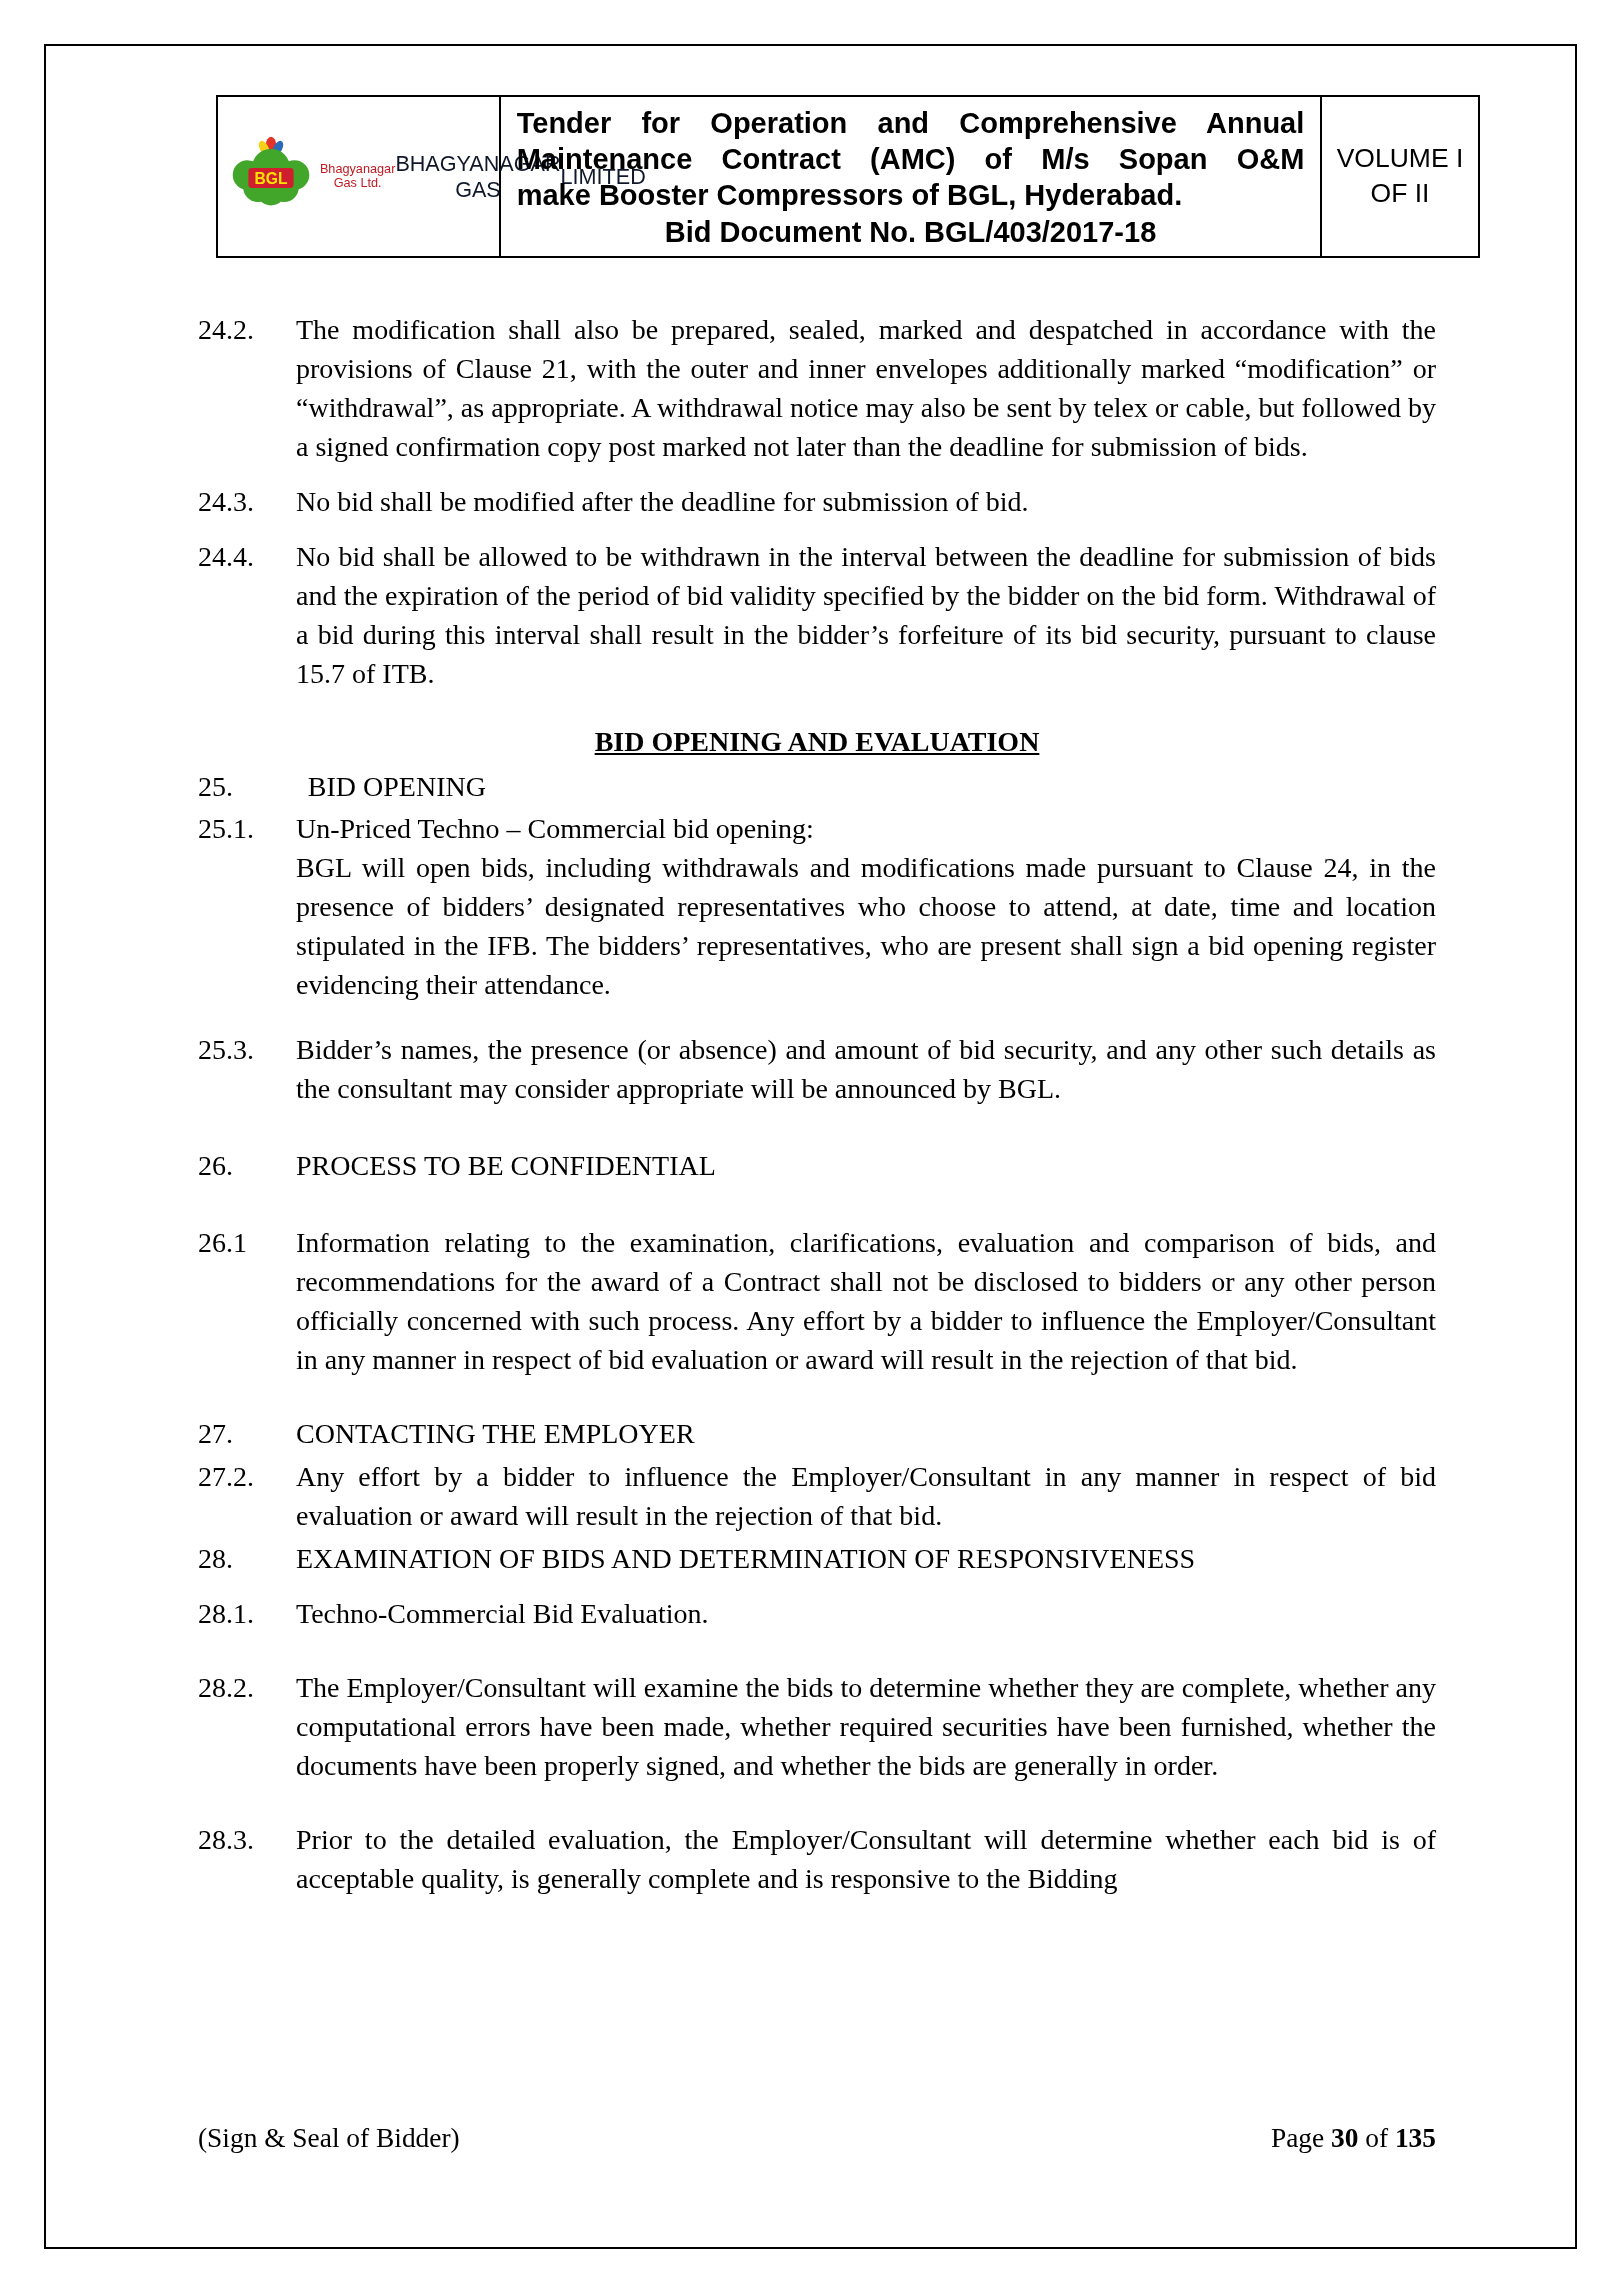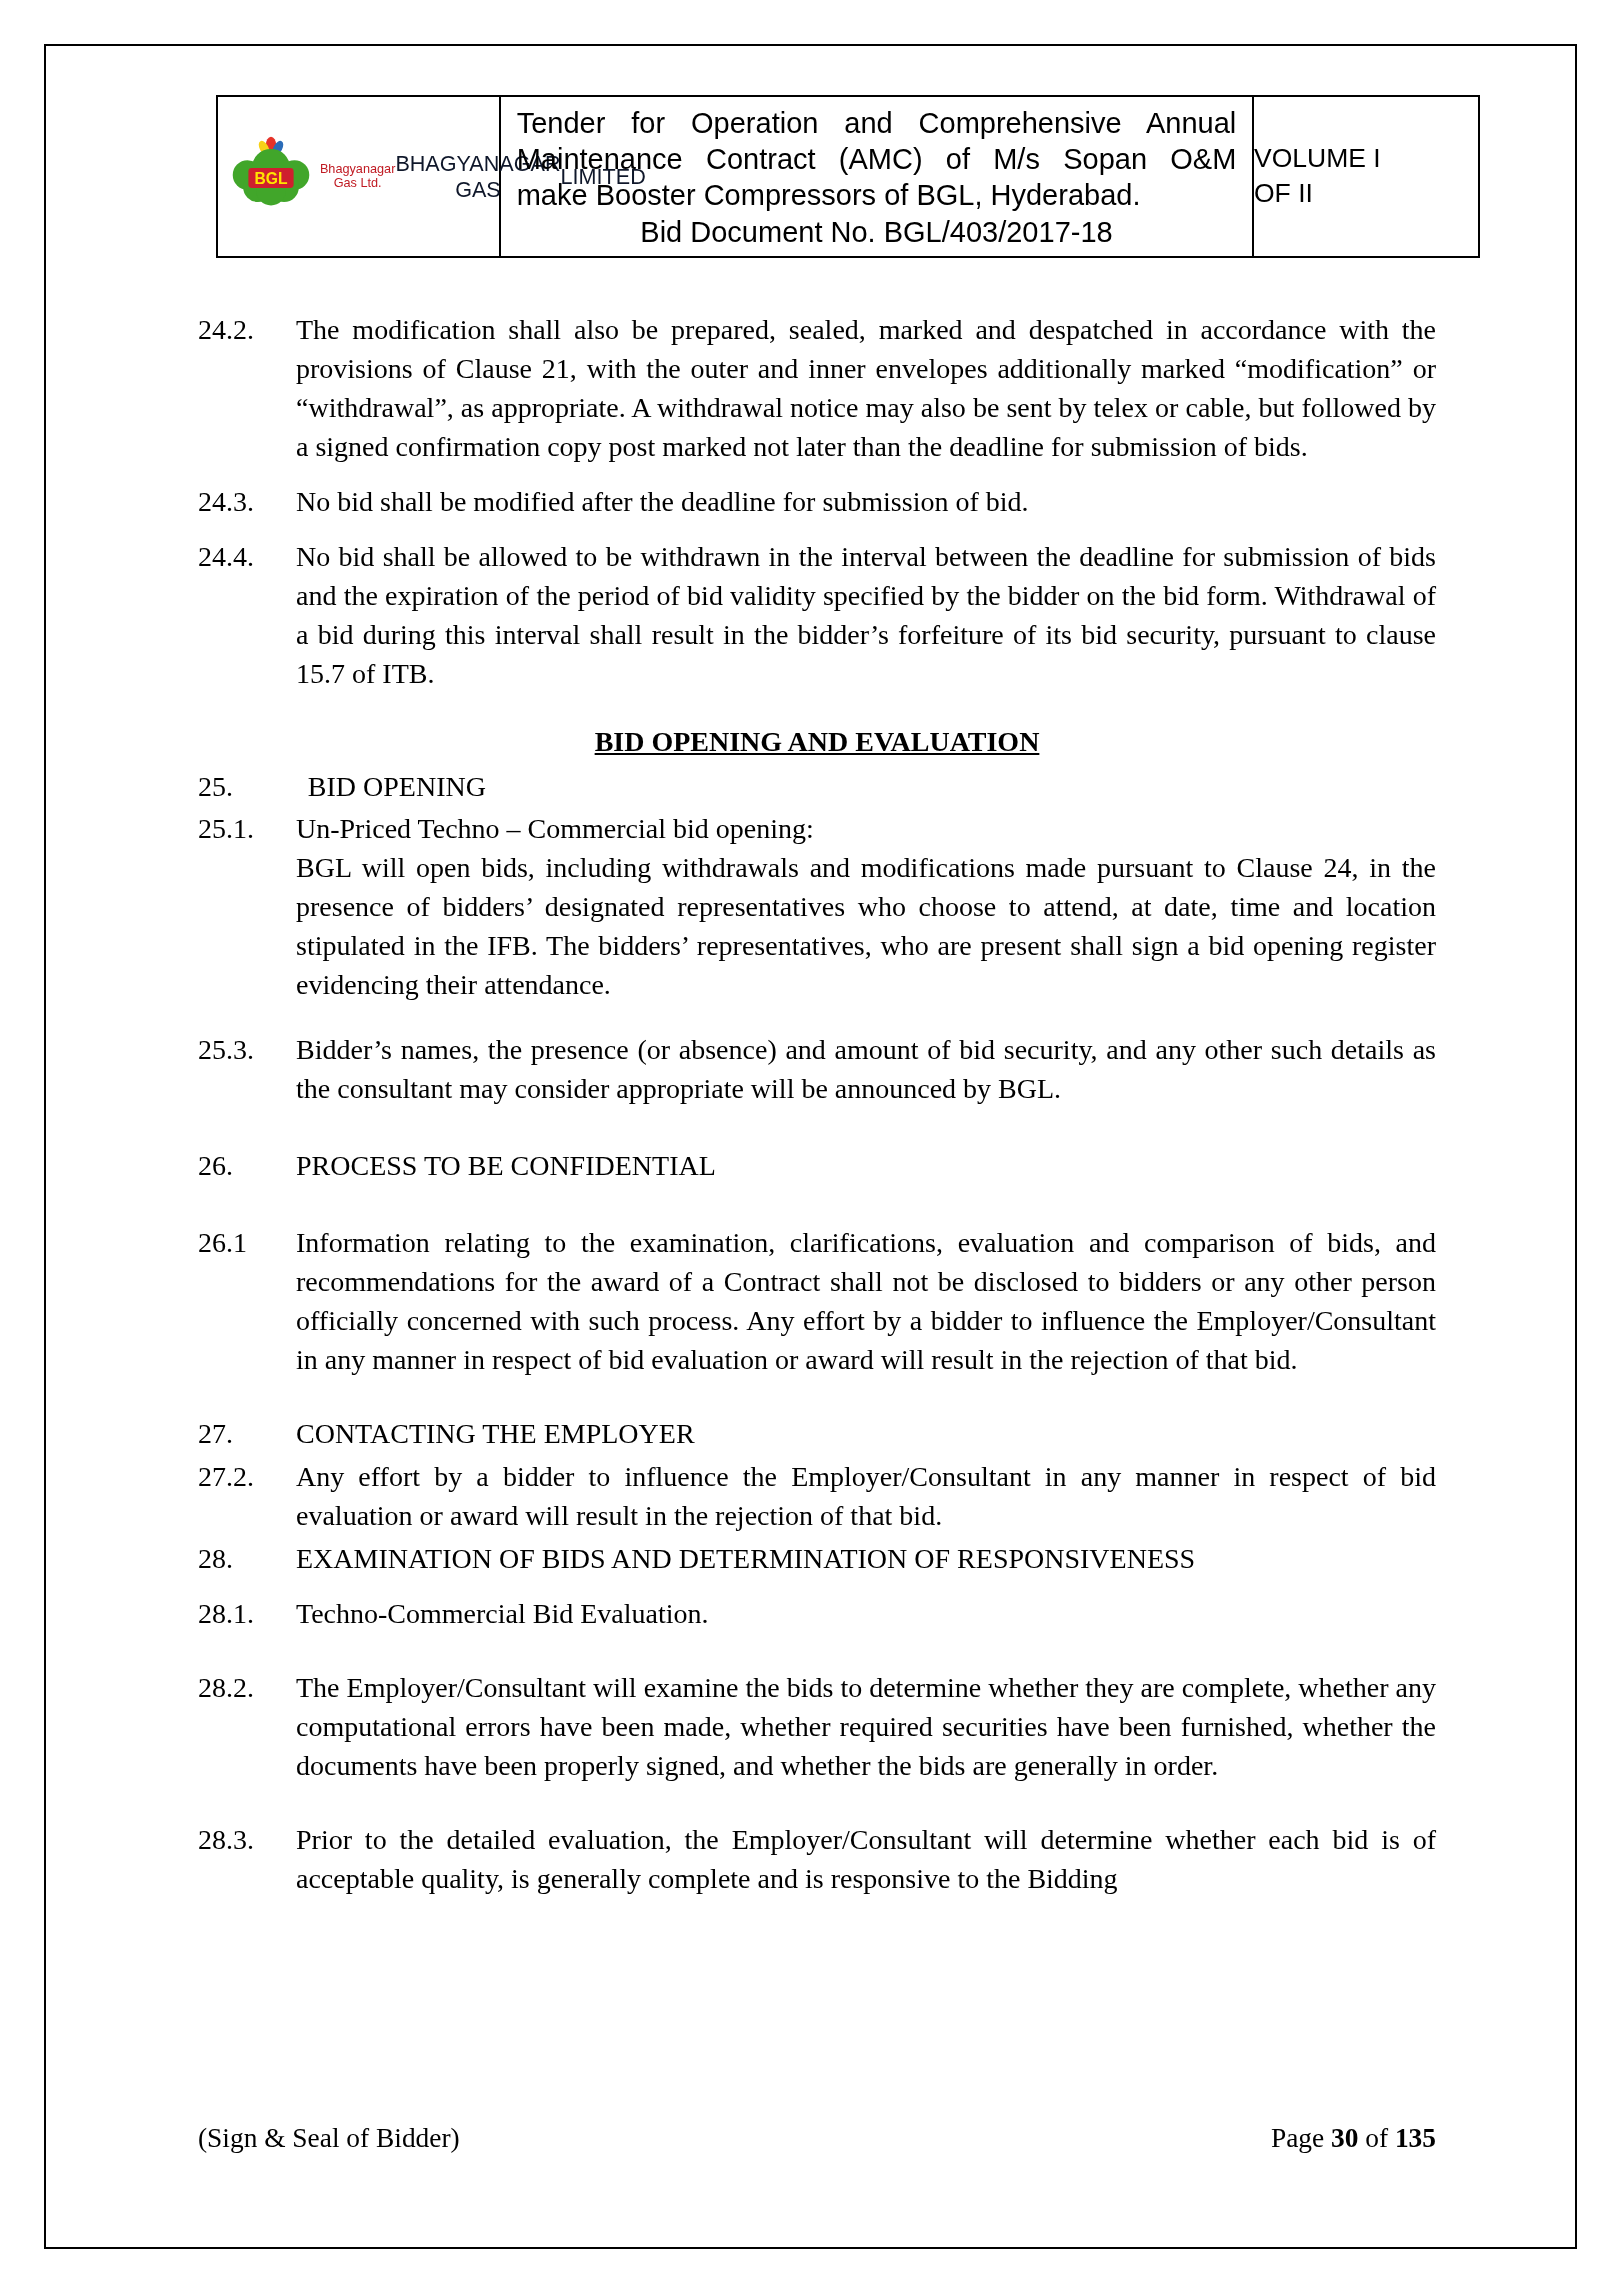--- a/index.html
+++ b/index.html
@@ -9,24 +9,24 @@
   .frame { position:absolute; left:44px; top:44px; width:1533px; height:2205px; border:2px solid #000; }
 
   
   .header-table { position:absolute; left:170px; top:49px; width:1264px; display:flex; border:2px solid #000; }
   .cell { border-right:2px solid #000; }
   .cell:last-child { border-right:none; }
   .logo-cell { width:283px; text-align:center; padding:5.9px 3.9px 3.9px 3.9px; display:flex; flex-direction:row; align-items:center; }
   .logo-caption { font-family:"Liberation Sans", sans-serif; font-size:12.7px; color:#c01a22; margin-top:-2px; }
   .company-name { font-family:"Liberation Sans", sans-serif; font-size:21.6px; line-height:1.2; color:#0f172a; }
   .title-cell { flex:1; padding:7.8px 15.7px 5.9px 15.7px; font-family:"Liberation Sans", sans-serif; font-size:29px; line-height:1.25; }
-  .tl { display:block; }
+  .tl { display:block;font-weight:bold; }
   .tl.just { text-align:justify; text-align-last:justify; }
   .tl.center { text-align:center; }
-  .volume-cell { width:224px; display:flex; flex-direction:column; justify-content:center; align-items:flex-start; font-family:"Liberation Sans", sans-serif; font-size:26.5px; line-height:1.35; }
+  .volume-cell { width:156px; display:flex; flex-direction:column; justify-content:center; align-items:center; font-family:"Liberation Sans", sans-serif; font-size:26.5px; line-height:1.35; }
 
   
   .content { position:absolute; left:152px; top:260px; width:1238px; }
   .doc-item { display:flex; font-size:28px; line-height:39px; }
   .num { width:98px; flex:none; }
   .txt { flex:1; text-align:justify; }
   .line { display:block; text-align:justify; }
   .heading .num, .heading .txt { font-weight:normal; }
   .heading .txt { text-align:left; }
   .center-head { text-align:center; font-weight:bold; text-decoration:underline; font-size:28px; line-height:39px; padding-right:0; }

